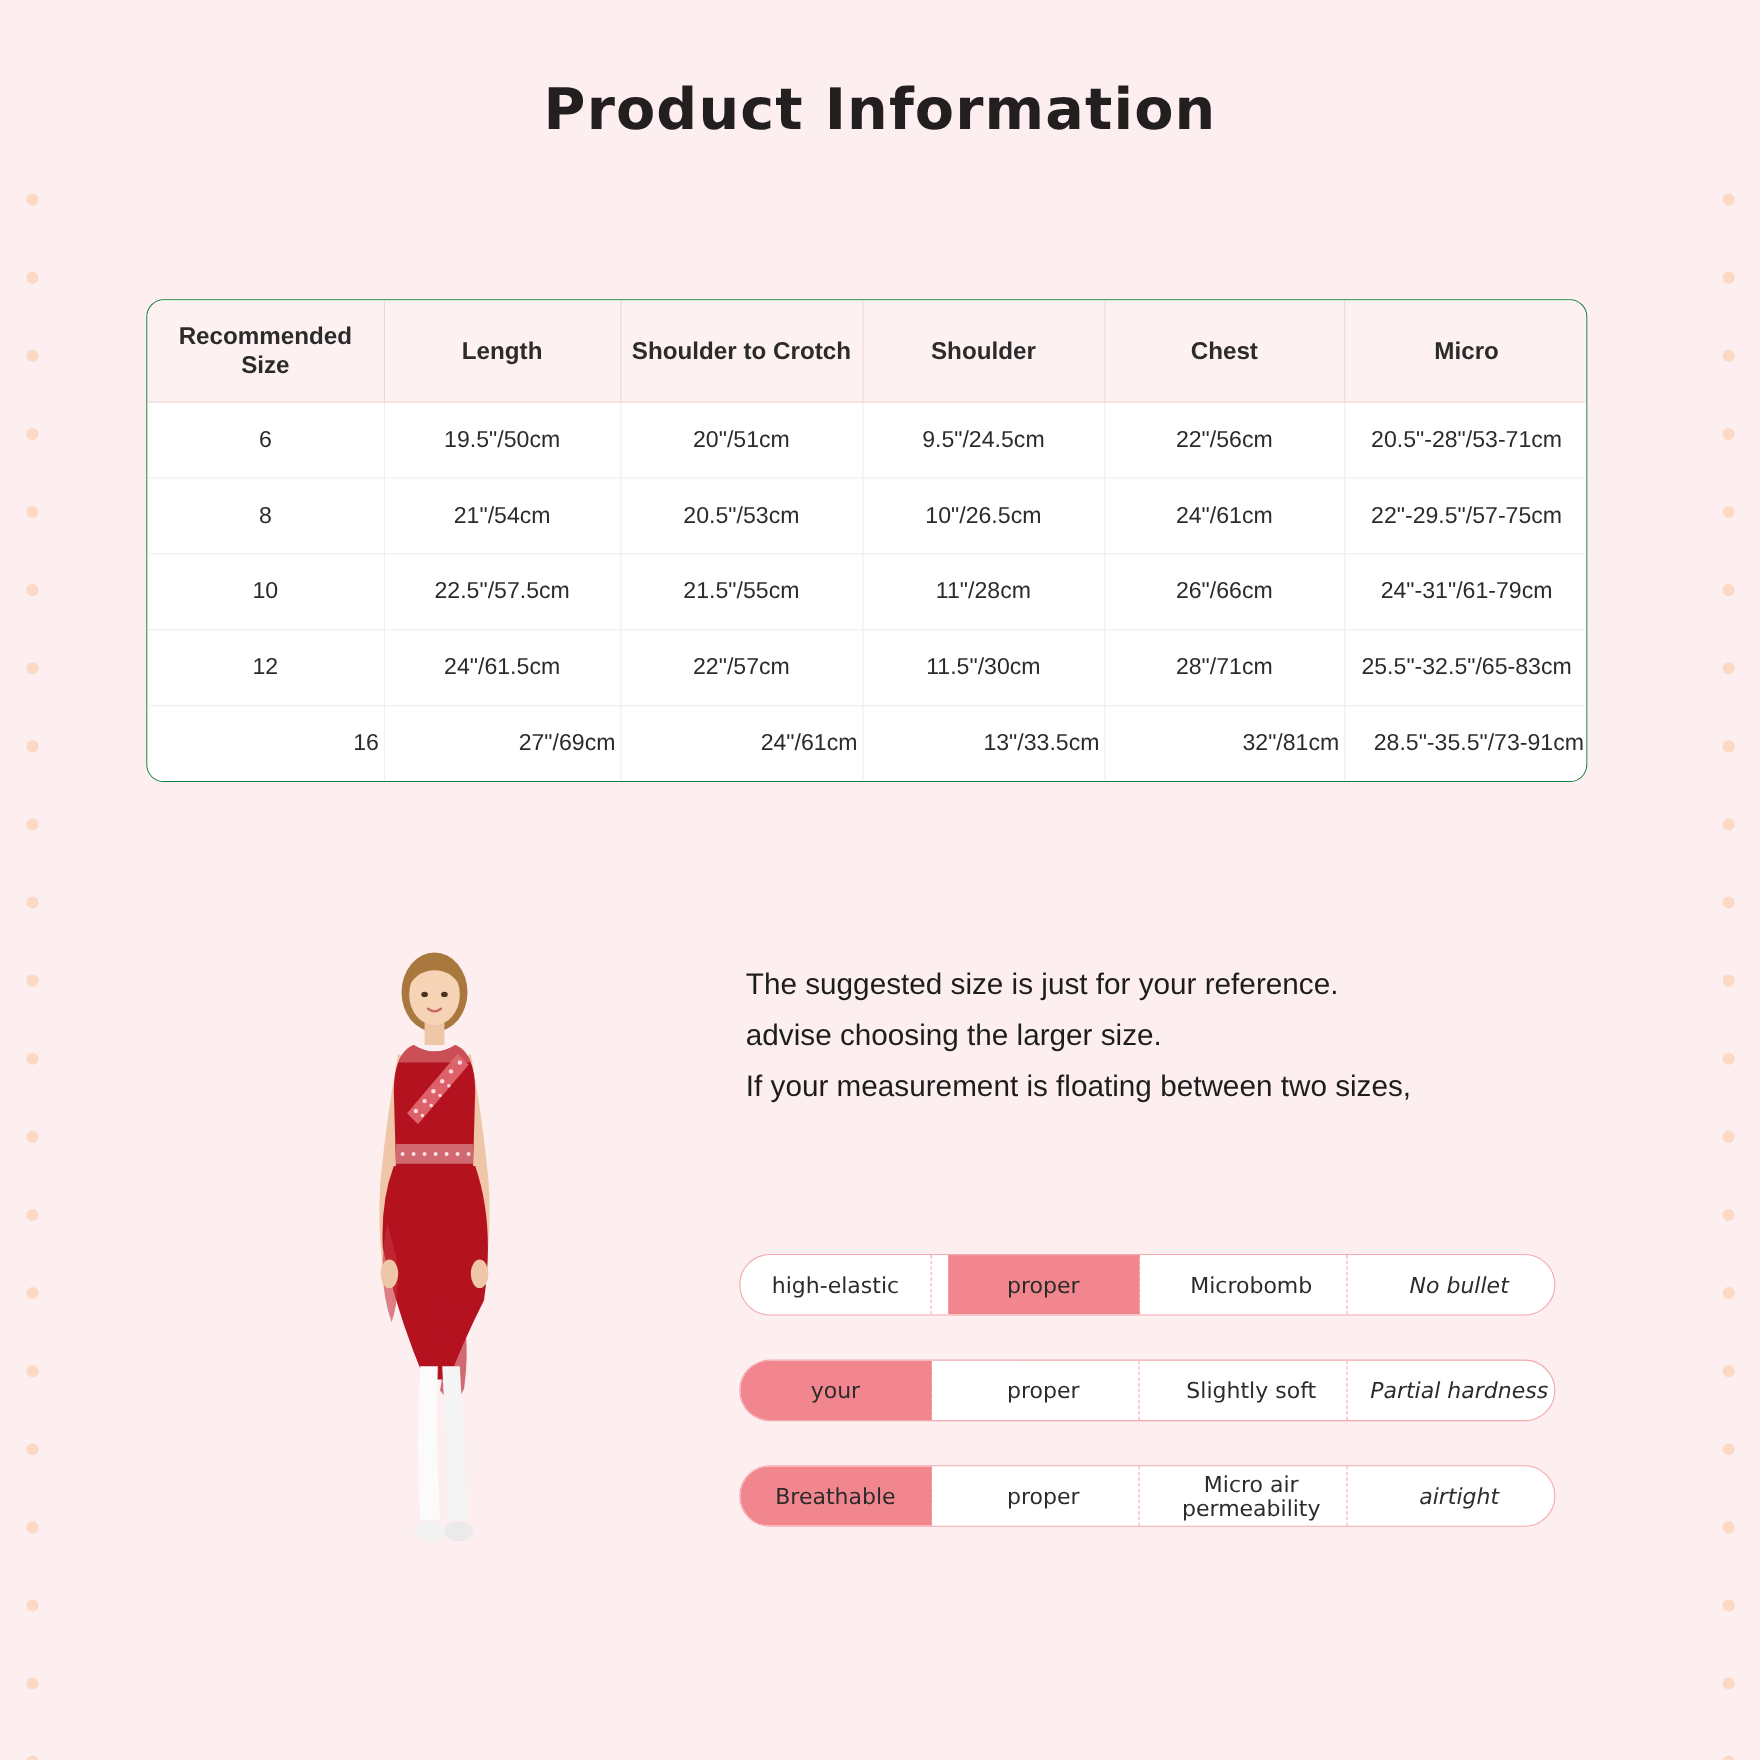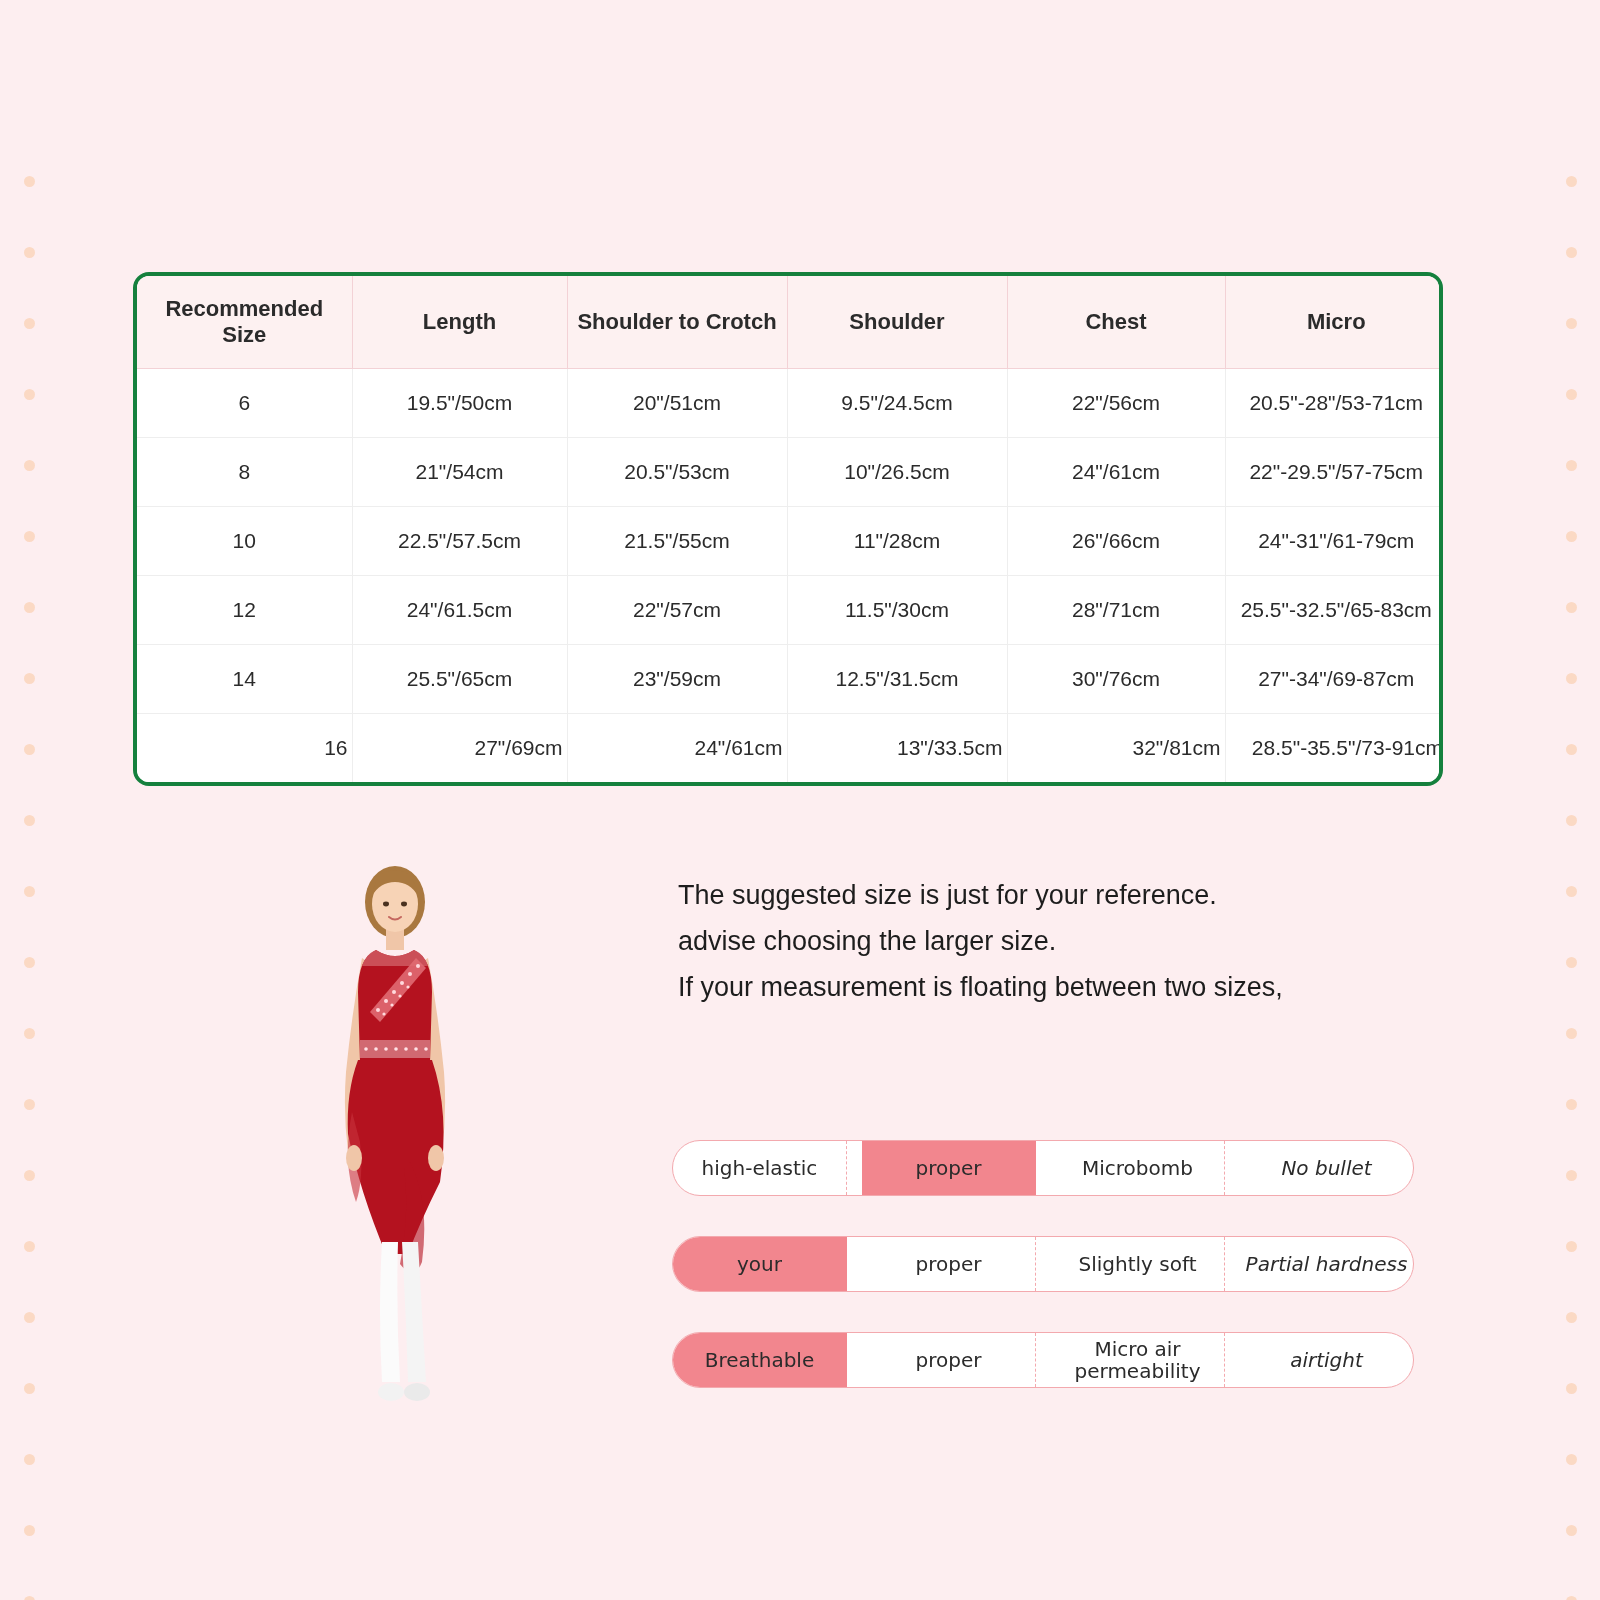--- a/index.html
+++ b/index.html
@@ -44,21 +44,21 @@
     color: #231f20;
     letter-spacing: 1px;
     font-family: "DejaVu Sans", sans-serif;
   }
   
   .table-wrap {
     position: absolute;
     left: 133px;
     top: 272px;
     width: 1310px;
-    border: 4px solid #15803d;
+    border: 1px solid #15803d;
     border-radius: 16px;
     overflow: hidden;
     background: #fff;
   }
   table {
     width: 100%;
     border-collapse: collapse;
     table-layout: fixed;
   }
   thead tr { background: #fdf1f1; }
@@ -199,20 +199,21 @@
       <div class="dot"></div>
       <div class="dot"></div>
       <div class="dot"></div>
       <div class="dot"></div>
       <div class="dot"></div>
       <div class="dot"></div>
       <div class="dot"></div>
       <div class="dot"></div>
     </div>
 
+  <div class="title">Product  Information</div>
 
   <div class="table-wrap">
     <table>
       <colgroup>
         <col class="c0">
           <col class="c1">
           <col class="c2">
           <col class="c3">
           <col class="c4">
           <col class="c5">
@@ -252,28 +253,20 @@
           <td>26"/66cm</td>
           <td>24"-31"/61-79cm</td>
         </tr>
         <tr>
           <td>12</td>
           <td>24"/61.5cm</td>
           <td>22"/57cm</td>
           <td>11.5"/30cm</td>
           <td>28"/71cm</td>
           <td>25.5"-32.5"/65-83cm</td>
-        </tr>
-        <tr>
-          <td>14</td>
-          <td>25.5"/65cm</td>
-          <td>23"/59cm</td>
-          <td>12.5"/31.5cm</td>
-          <td>30"/76cm</td>
-          <td>27"-34"/69-87cm</td>
         </tr>
         <tr>
           <td>16</td>
           <td>27"/69cm</td>
           <td>24"/61cm</td>
           <td>13"/33.5cm</td>
           <td>32"/81cm</td>
           <td>28.5"-35.5"/73-91cm</td>
         </tr>
       </tbody>

